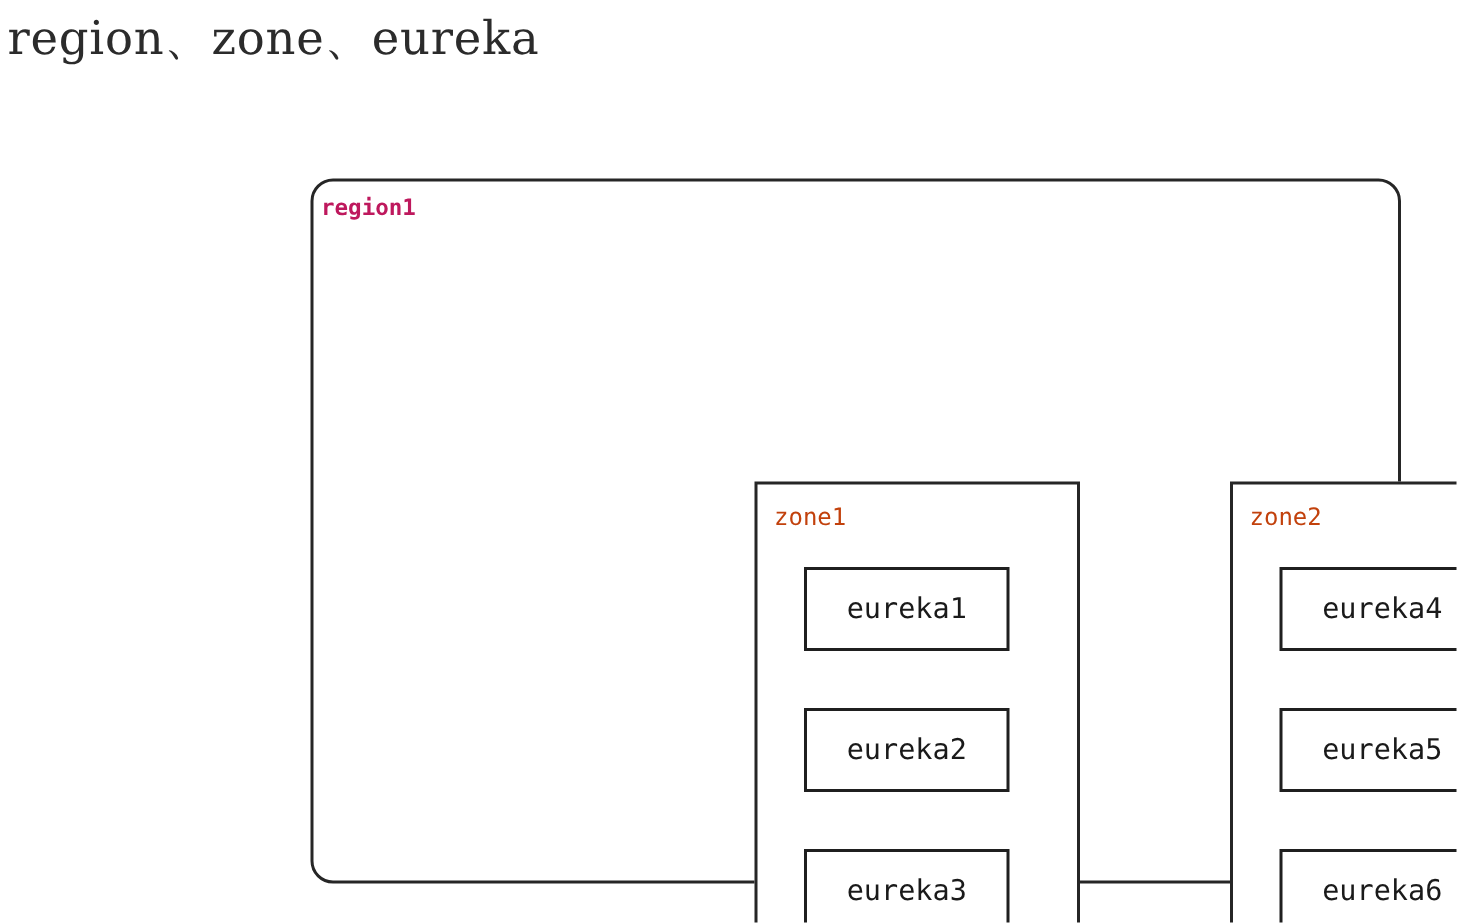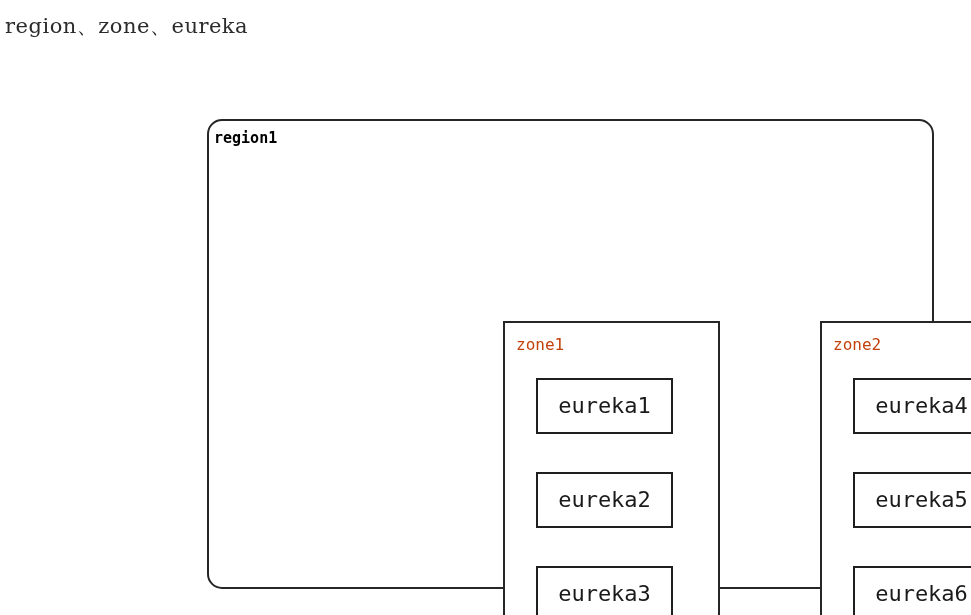--- a/index.html
+++ b/index.html
@@ -15,21 +15,21 @@
     font-family: "DejaVu Sans Mono", monospace;
     color: #1a1a1a;
   }
 
   
   #diagram-title {
     position: absolute;
     left: 5px;
     top: 6px;
     font-family: "DejaVu Serif", serif;
-    font-size: 21px;
+    font-size: 31px;
     line-height: 40px;
     letter-spacing: 0.5px;
     color: #2b2b2b;
     white-space: pre;
   }
 
   
   #region-box {
     position: absolute;
     left: 207px;
@@ -42,21 +42,21 @@
     background: #ffffff;
   }
   #region-box > .box-label {
     position: absolute;
     left: 5px;
     top: 9px;
     font-size: 15px;
     line-height: 17px;
     font-weight: bold;
     letter-spacing: 0px;
-    color: #000000;
+    color: #be185d;
     white-space: pre;
   }
 
   
   .zone-box {
     position: absolute;
     top: 200px;
     width: 217px;
     height: 331px;
     box-sizing: border-box;
@@ -91,21 +91,21 @@
   .eureka-box.slot-1 { top: 149px; padding-left: 19px; }
   .eureka-box.slot-2 { top: 243px; }
 
   .eureka-box > .box-label {
     position: absolute;
     left: 0;
     right: 0;
     top: 50%;
     transform: translateY(-50%);
     text-align: center;
-    font-size: 22px;
+    font-size: 19px;
     line-height: 24px;
     letter-spacing: 0px;
     color: #1a1a1a;
     white-space: pre;
   }
 </style>
 </head>
 <body>
 
 <div id="diagram-title">region、zone、eureka</div>

